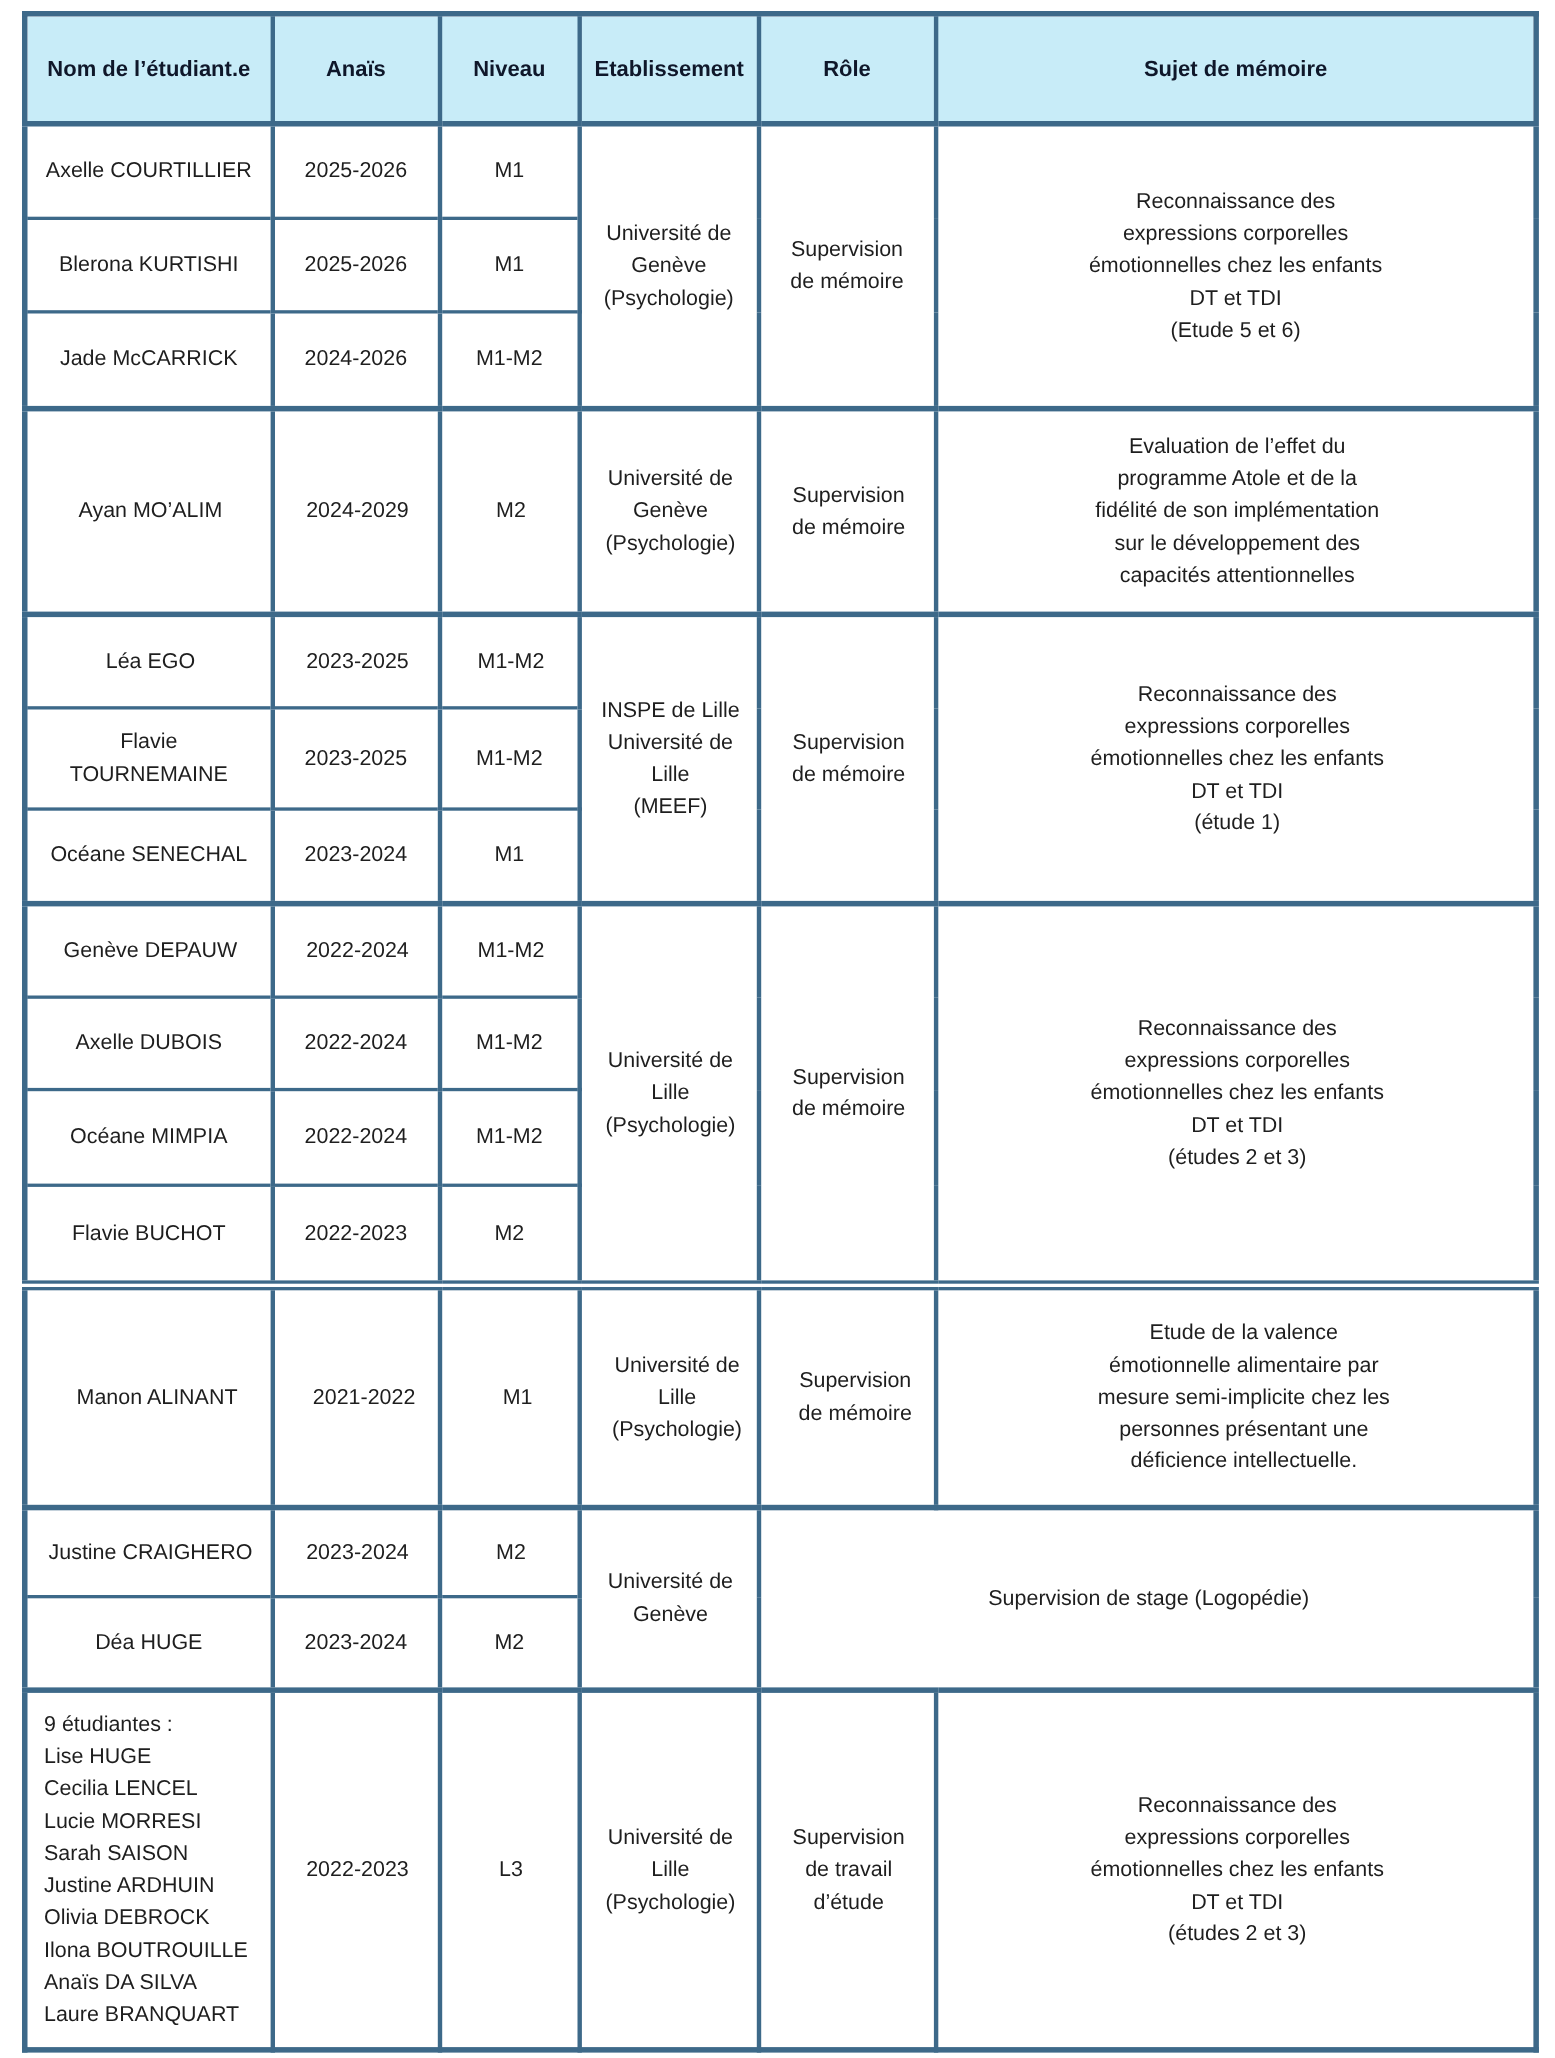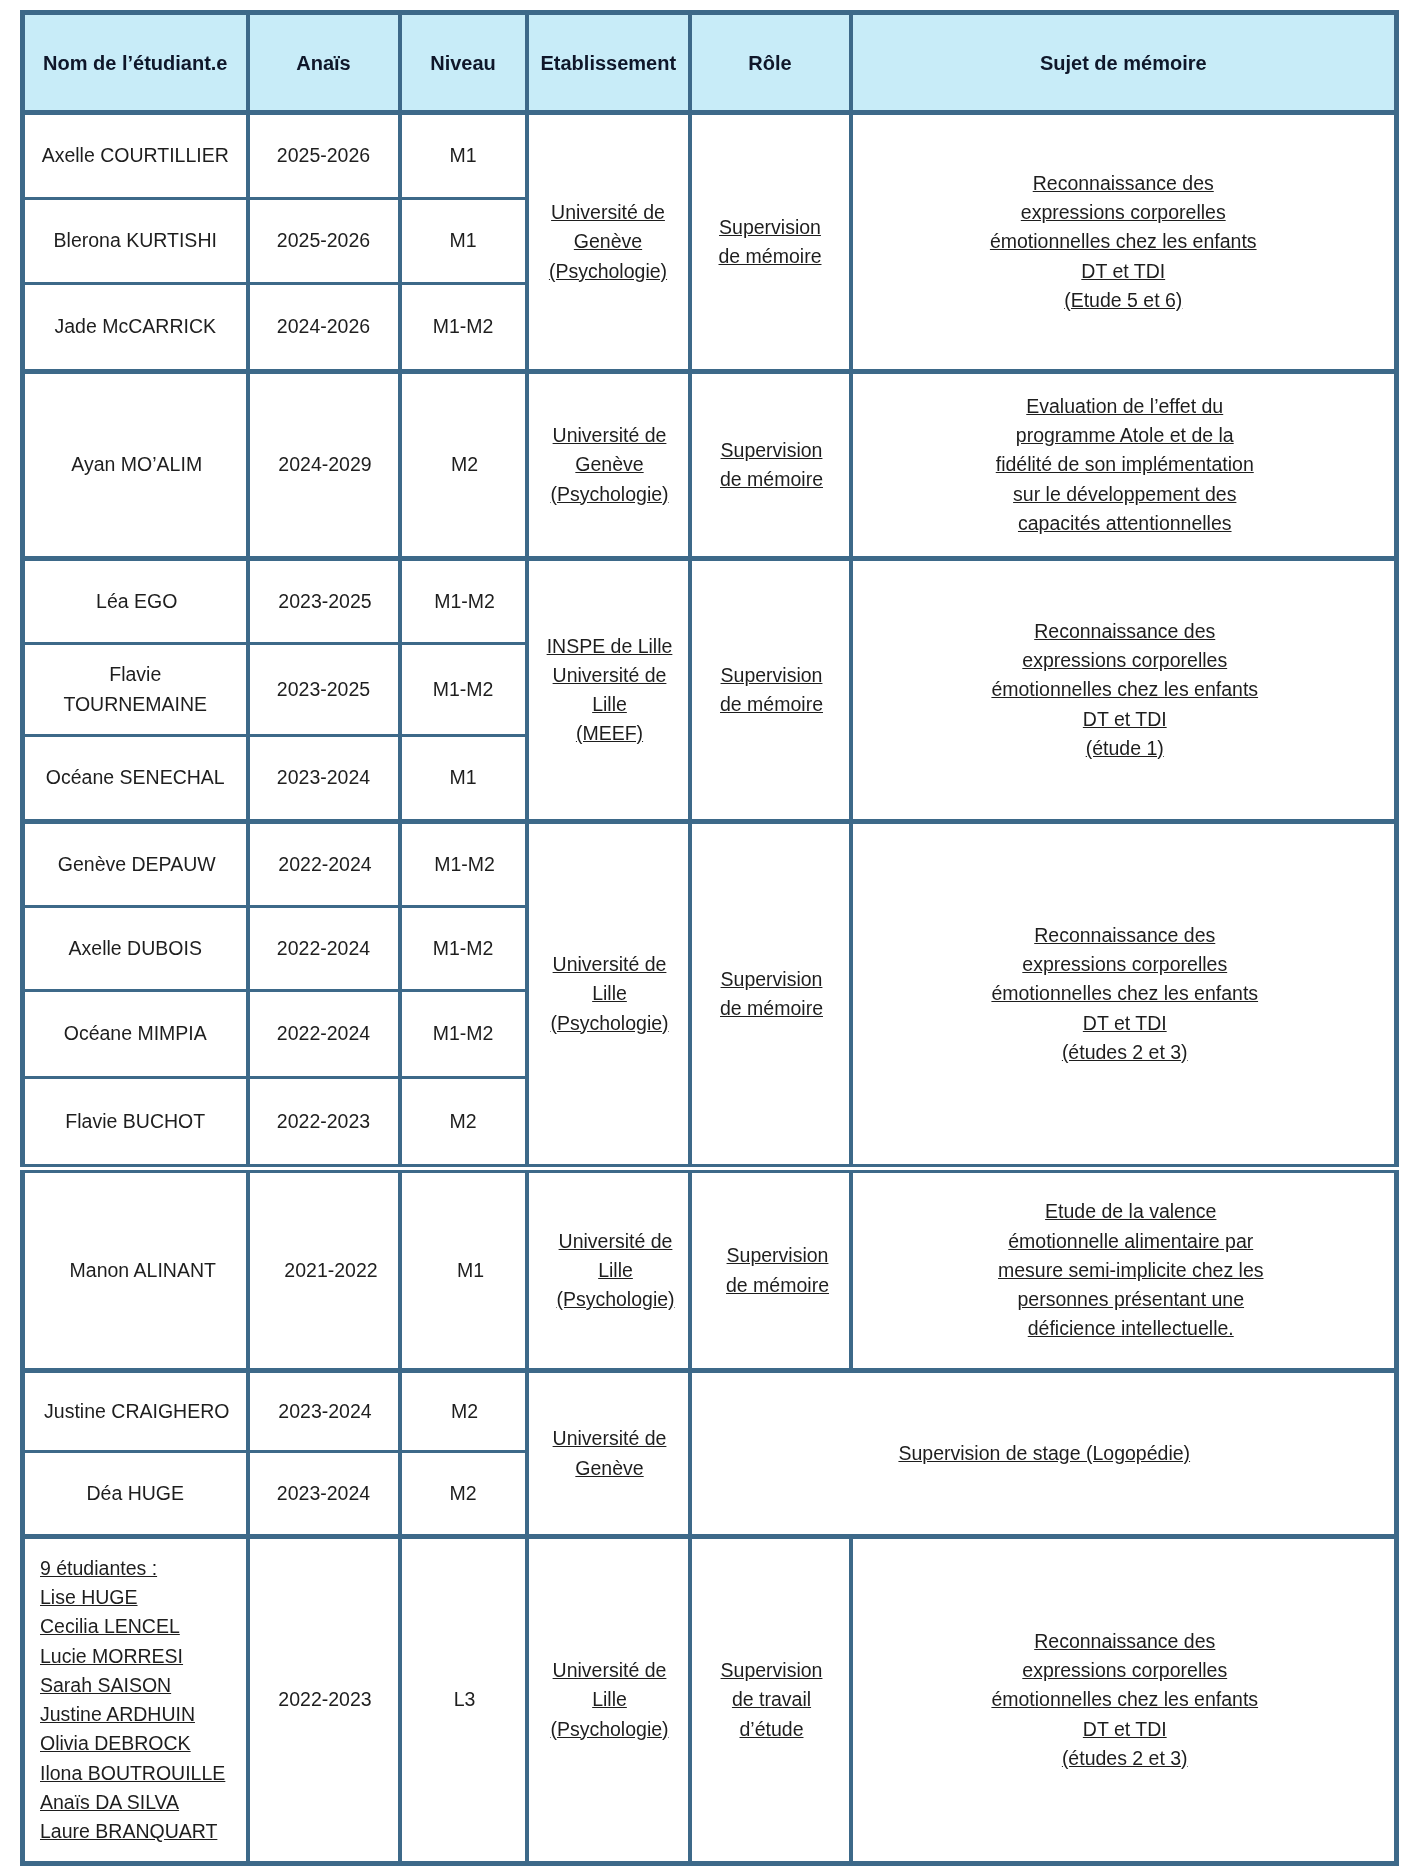--- a/index.html
+++ b/index.html
@@ -35,21 +35,21 @@
   }
   th{
     background:#C8ECF8;
     font-weight:bold;
     font-size:20px;
     color:#0f172a;
     border-bottom-width:5px;
   }
   tr.gt td{border-top-width:5px;padding-left:15px;}
   tr.gd td{border-top:9px double #3D6989;padding-left:27px;}
-  .pre{white-space:pre-line;text-decoration:underline;}
+  .pre{white-space:pre-line;}
   .left{text-align:left;padding-left:28px;}
 </style>
 </head>
 <body>
 
 <table>
   <colgroup>
     <col class="c-name">
       <col class="c-year">
       <col class="c-level">

